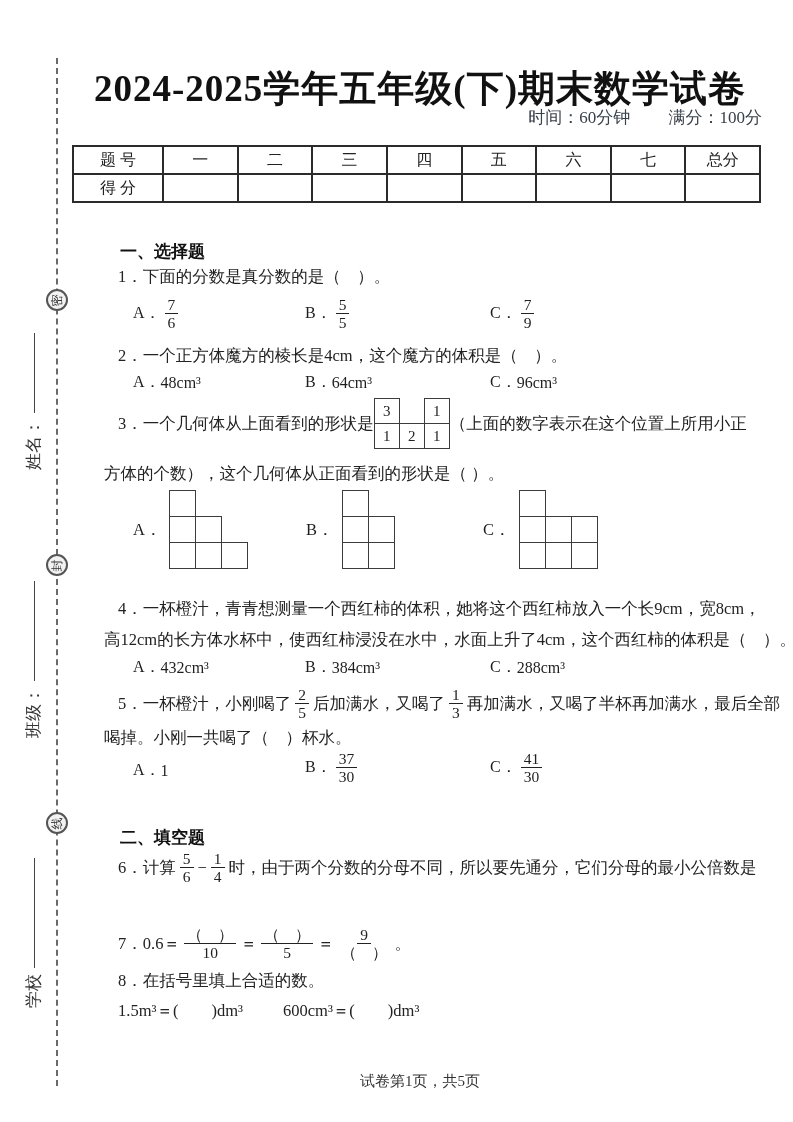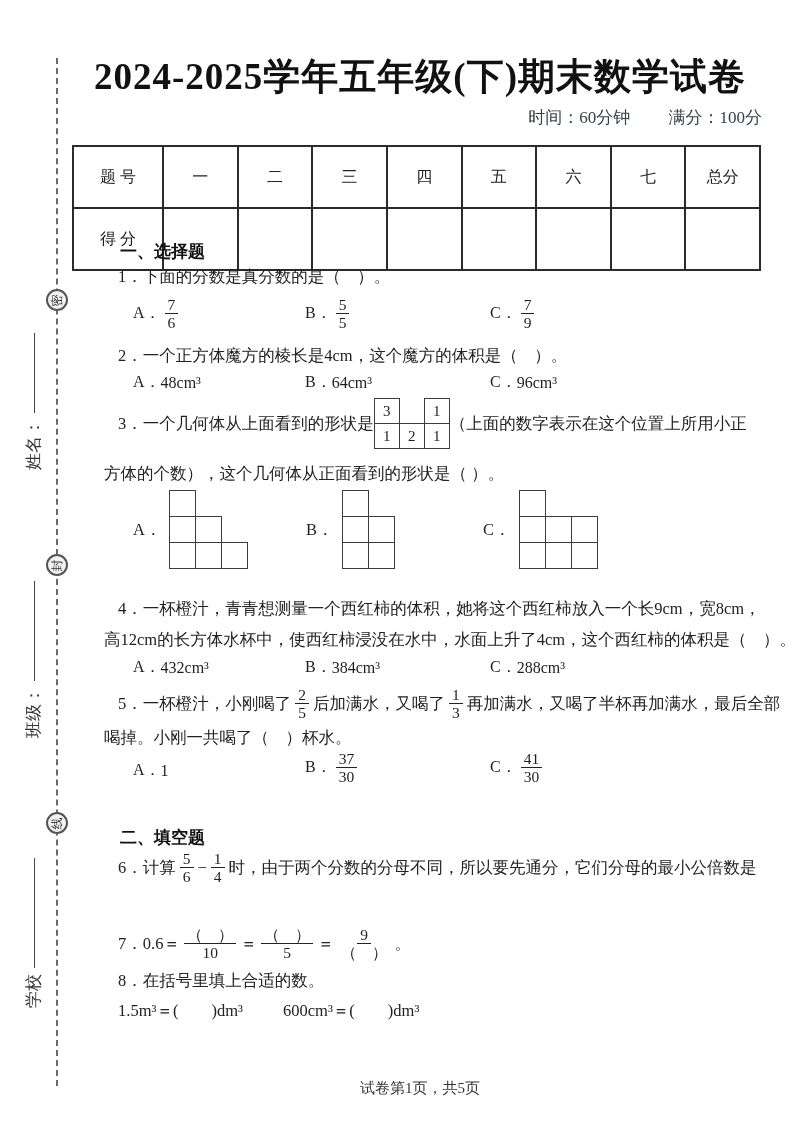--- a/index.html
+++ b/index.html
@@ -4,30 +4,30 @@
 <style>
   html,body{margin:0;padding:0;background:#e9e9e9;}
   .page{
     position:relative;width:793px;height:1122px;background:#ffffff;
     font-family:"Liberation Serif","DejaVu Serif",serif;color:#1e1e1e;
     overflow:hidden;margin:0 auto;
   }
   .abs{position:absolute;}
   
   .title{
-    left:80px;top:52px;width:680px;text-align:center;
+    left:80px;top:64px;width:680px;text-align:center;
     font-size:37px;font-weight:bold;color:#111;letter-spacing:1px;white-space:nowrap;
   }
   .meta{left:80px;top:106px;width:682px;text-align:right;font-size:17px;color:#38404a;}
   .meta span{margin-left:34px;}
   
   .score-table{left:72px;top:145px;width:689px;border-collapse:collapse;table-layout:fixed;}
   .score-table td{
     border:2px solid #2b2b2b;height:26px;text-align:center;
-    font-size:16px;color:#222;padding:17px;
+    font-size:16px;color:#222;padding:0;
   }
   
   .seal-line{left:56px;top:58px;height:1028px;width:0;border-left:2px dashed #6a6a6a;}
   .side-item{
     transform:rotate(-90deg);transform-origin:0 0;
     white-space:nowrap;font-size:17px;color:#333;display:flex;align-items:center;
   }
   .side-rule{display:inline-block;border-bottom:1.5px solid #444;height:1px;margin-left:6px;}
   .seal-badge{
     width:22px;height:22px;border:2px solid #555;border-radius:50%;
@@ -52,21 +52,21 @@
     width:27px;height:27px;box-sizing:border-box;border:1.4px solid #3c3c3c;
     display:flex;align-items:center;justify-content:center;
     font-size:15px;color:#222;background:#fff;
   }
   .grid-cell + .grid-cell{margin-left:-1px;}
   .grid-cell.off{visibility:hidden;}
   .small-grid .grid-cell{width:26px;height:26px;}
   .shape-group{position:absolute;display:flex;align-items:center;}
   .shape-group .shape-label{font-size:16.5px;margin-right:8px;white-space:pre;}
   
-  .footer{left:80px;top:1072px;width:680px;text-align:center;font-size:15px;color:#333;margin-top:7px;}
+  .footer{left:80px;top:1072px;width:680px;text-align:center;font-size:15px;color:#333;}
 </style>
 </head>
 <body>
 
 <div class="page">
 
   <div class="abs seal-line"></div>
 
   <div class="abs seal-badge" style="left:46px;top:289px;">
     <span>密</span>

